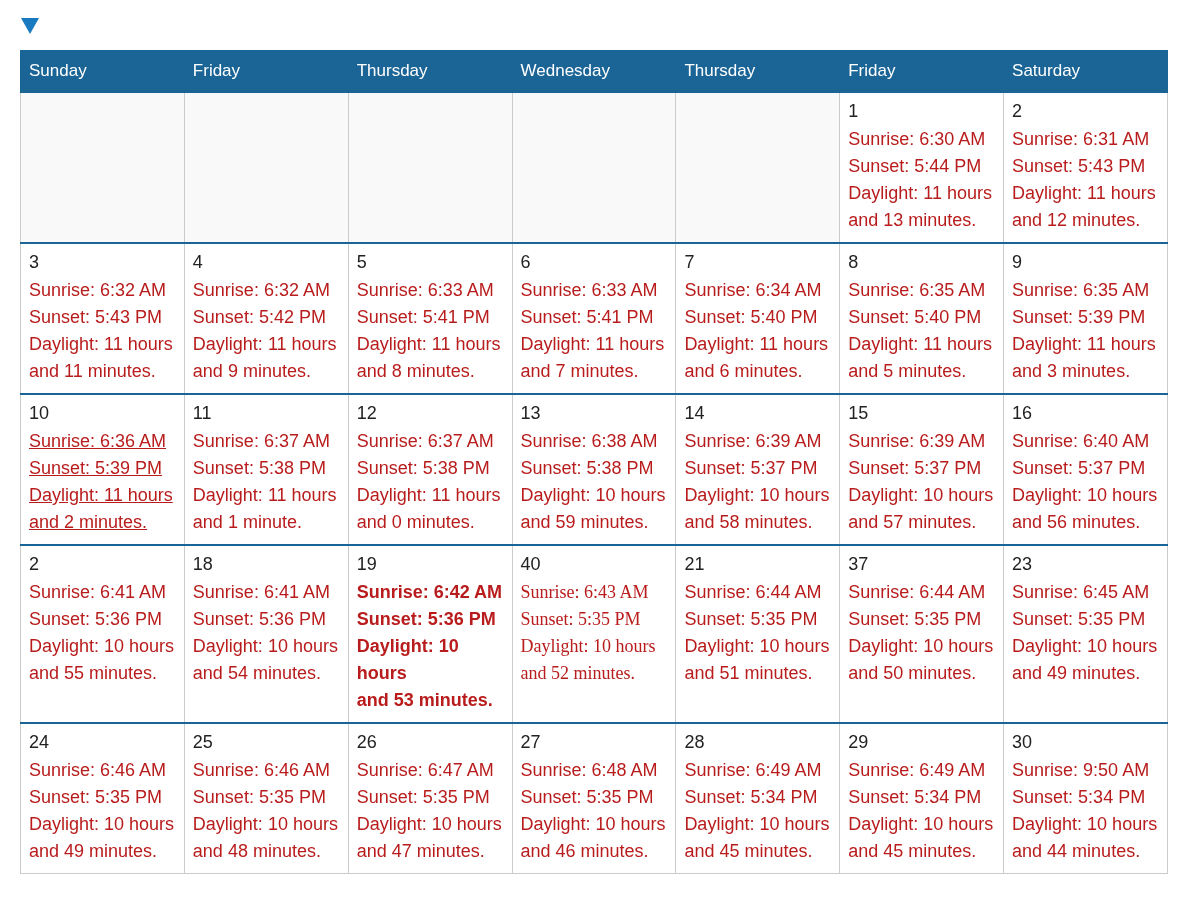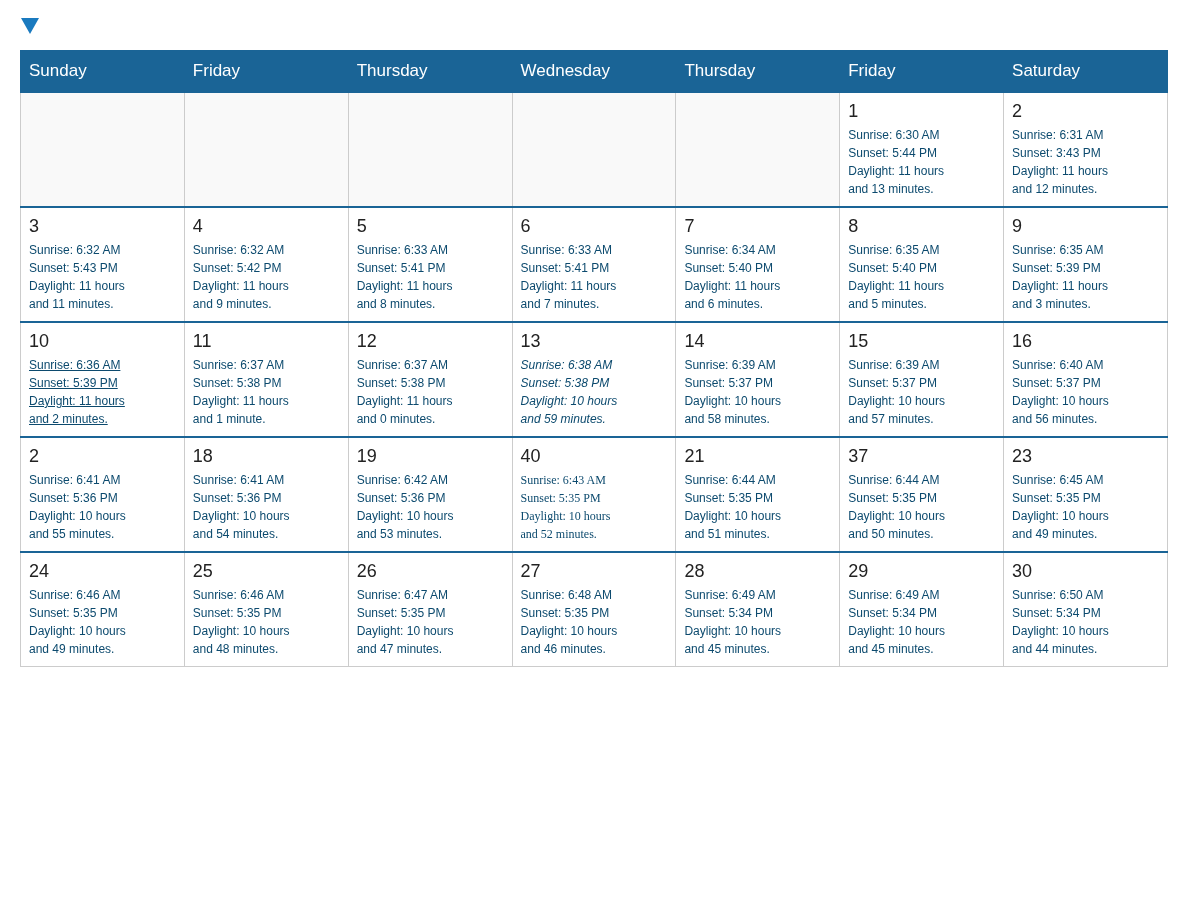--- a/index.html
+++ b/index.html
@@ -59,22 +59,22 @@
     .calendar tr td {
       border-top: 2px solid #1a6496;
     }
     .day-number {
       font-size: 18px;
       color: #222;
       font-weight: normal;
       margin-bottom: 4px;
     }
     .day-info {
-      font-size: 12px;
-      color: #0c4a6e;
+      font-size: 18px;
+      color: #b91c1c;
       line-height: 1.5;
     }
     .empty-cell {
       background: #f9f9f9;
     }
     .logo-wrapper {
       display: flex;
       align-items: center;
     }
     .logo-general {
@@ -144,21 +144,21 @@
         <td>
           <div class="day-number">1</div>
           <div class="day-info" style="white-space: pre-line;">Sunrise: 6:30 AM
 Sunset: 5:44 PM
 Daylight: 11 hours
 and 13 minutes.</div>
         </td>
         <td>
           <div class="day-number">2</div>
           <div class="day-info" style="white-space: pre-line;">Sunrise: 6:31 AM
-Sunset: 3:43 PM
+Sunset: 5:43 PM
 Daylight: 11 hours
 and 12 minutes.</div>
         </td>
       </tr>
       <tr>
         <td>
           <div class="day-number">3</div>
           <div class="day-info" style="white-space: pre-line;">Sunrise: 6:32 AM
 Sunset: 5:43 PM
 Daylight: 11 hours
@@ -224,21 +224,21 @@
         </td>
         <td>
           <div class="day-number">12</div>
           <div class="day-info" style="white-space: pre-line;">Sunrise: 6:37 AM
 Sunset: 5:38 PM
 Daylight: 11 hours
 and 0 minutes.</div>
         </td>
         <td>
           <div class="day-number">13</div>
-          <div class="day-info" style="white-space: pre-line; font-style: italic;">Sunrise: 6:38 AM
+          <div class="day-info" style="white-space: pre-line;">Sunrise: 6:38 AM
 Sunset: 5:38 PM
 Daylight: 10 hours
 and 59 minutes.</div>
         </td>
         <td>
           <div class="day-number">14</div>
           <div class="day-info" style="white-space: pre-line;">Sunrise: 6:39 AM
 Sunset: 5:37 PM
 Daylight: 10 hours
 and 58 minutes.</div>
@@ -268,21 +268,21 @@
         </td>
         <td>
           <div class="day-number">18</div>
           <div class="day-info" style="white-space: pre-line;">Sunrise: 6:41 AM
 Sunset: 5:36 PM
 Daylight: 10 hours
 and 54 minutes.</div>
         </td>
         <td>
           <div class="day-number">19</div>
-          <div class="day-info" style="white-space: pre-line;">Sunrise: 6:42 AM
+          <div class="day-info" style="white-space: pre-line; font-weight: bold;">Sunrise: 6:42 AM
 Sunset: 5:36 PM
 Daylight: 10 hours
 and 53 minutes.</div>
         </td>
         <td>
           <div class="day-number">40</div>
           <div class="day-info" style="white-space: pre-line; font-family: Liberation Serif, serif;">Sunrise: 6:43 AM
 Sunset: 5:35 PM
 Daylight: 10 hours
 and 52 minutes.</div>
@@ -347,20 +347,20 @@
         </td>
         <td>
           <div class="day-number">29</div>
           <div class="day-info" style="white-space: pre-line;">Sunrise: 6:49 AM
 Sunset: 5:34 PM
 Daylight: 10 hours
 and 45 minutes.</div>
         </td>
         <td>
           <div class="day-number">30</div>
-          <div class="day-info" style="white-space: pre-line;">Sunrise: 6:50 AM
+          <div class="day-info" style="white-space: pre-line;">Sunrise: 9:50 AM
 Sunset: 5:34 PM
 Daylight: 10 hours
 and 44 minutes.</div>
         </td>
       </tr>
     </tbody>
 </table>
 
 </body></html>

